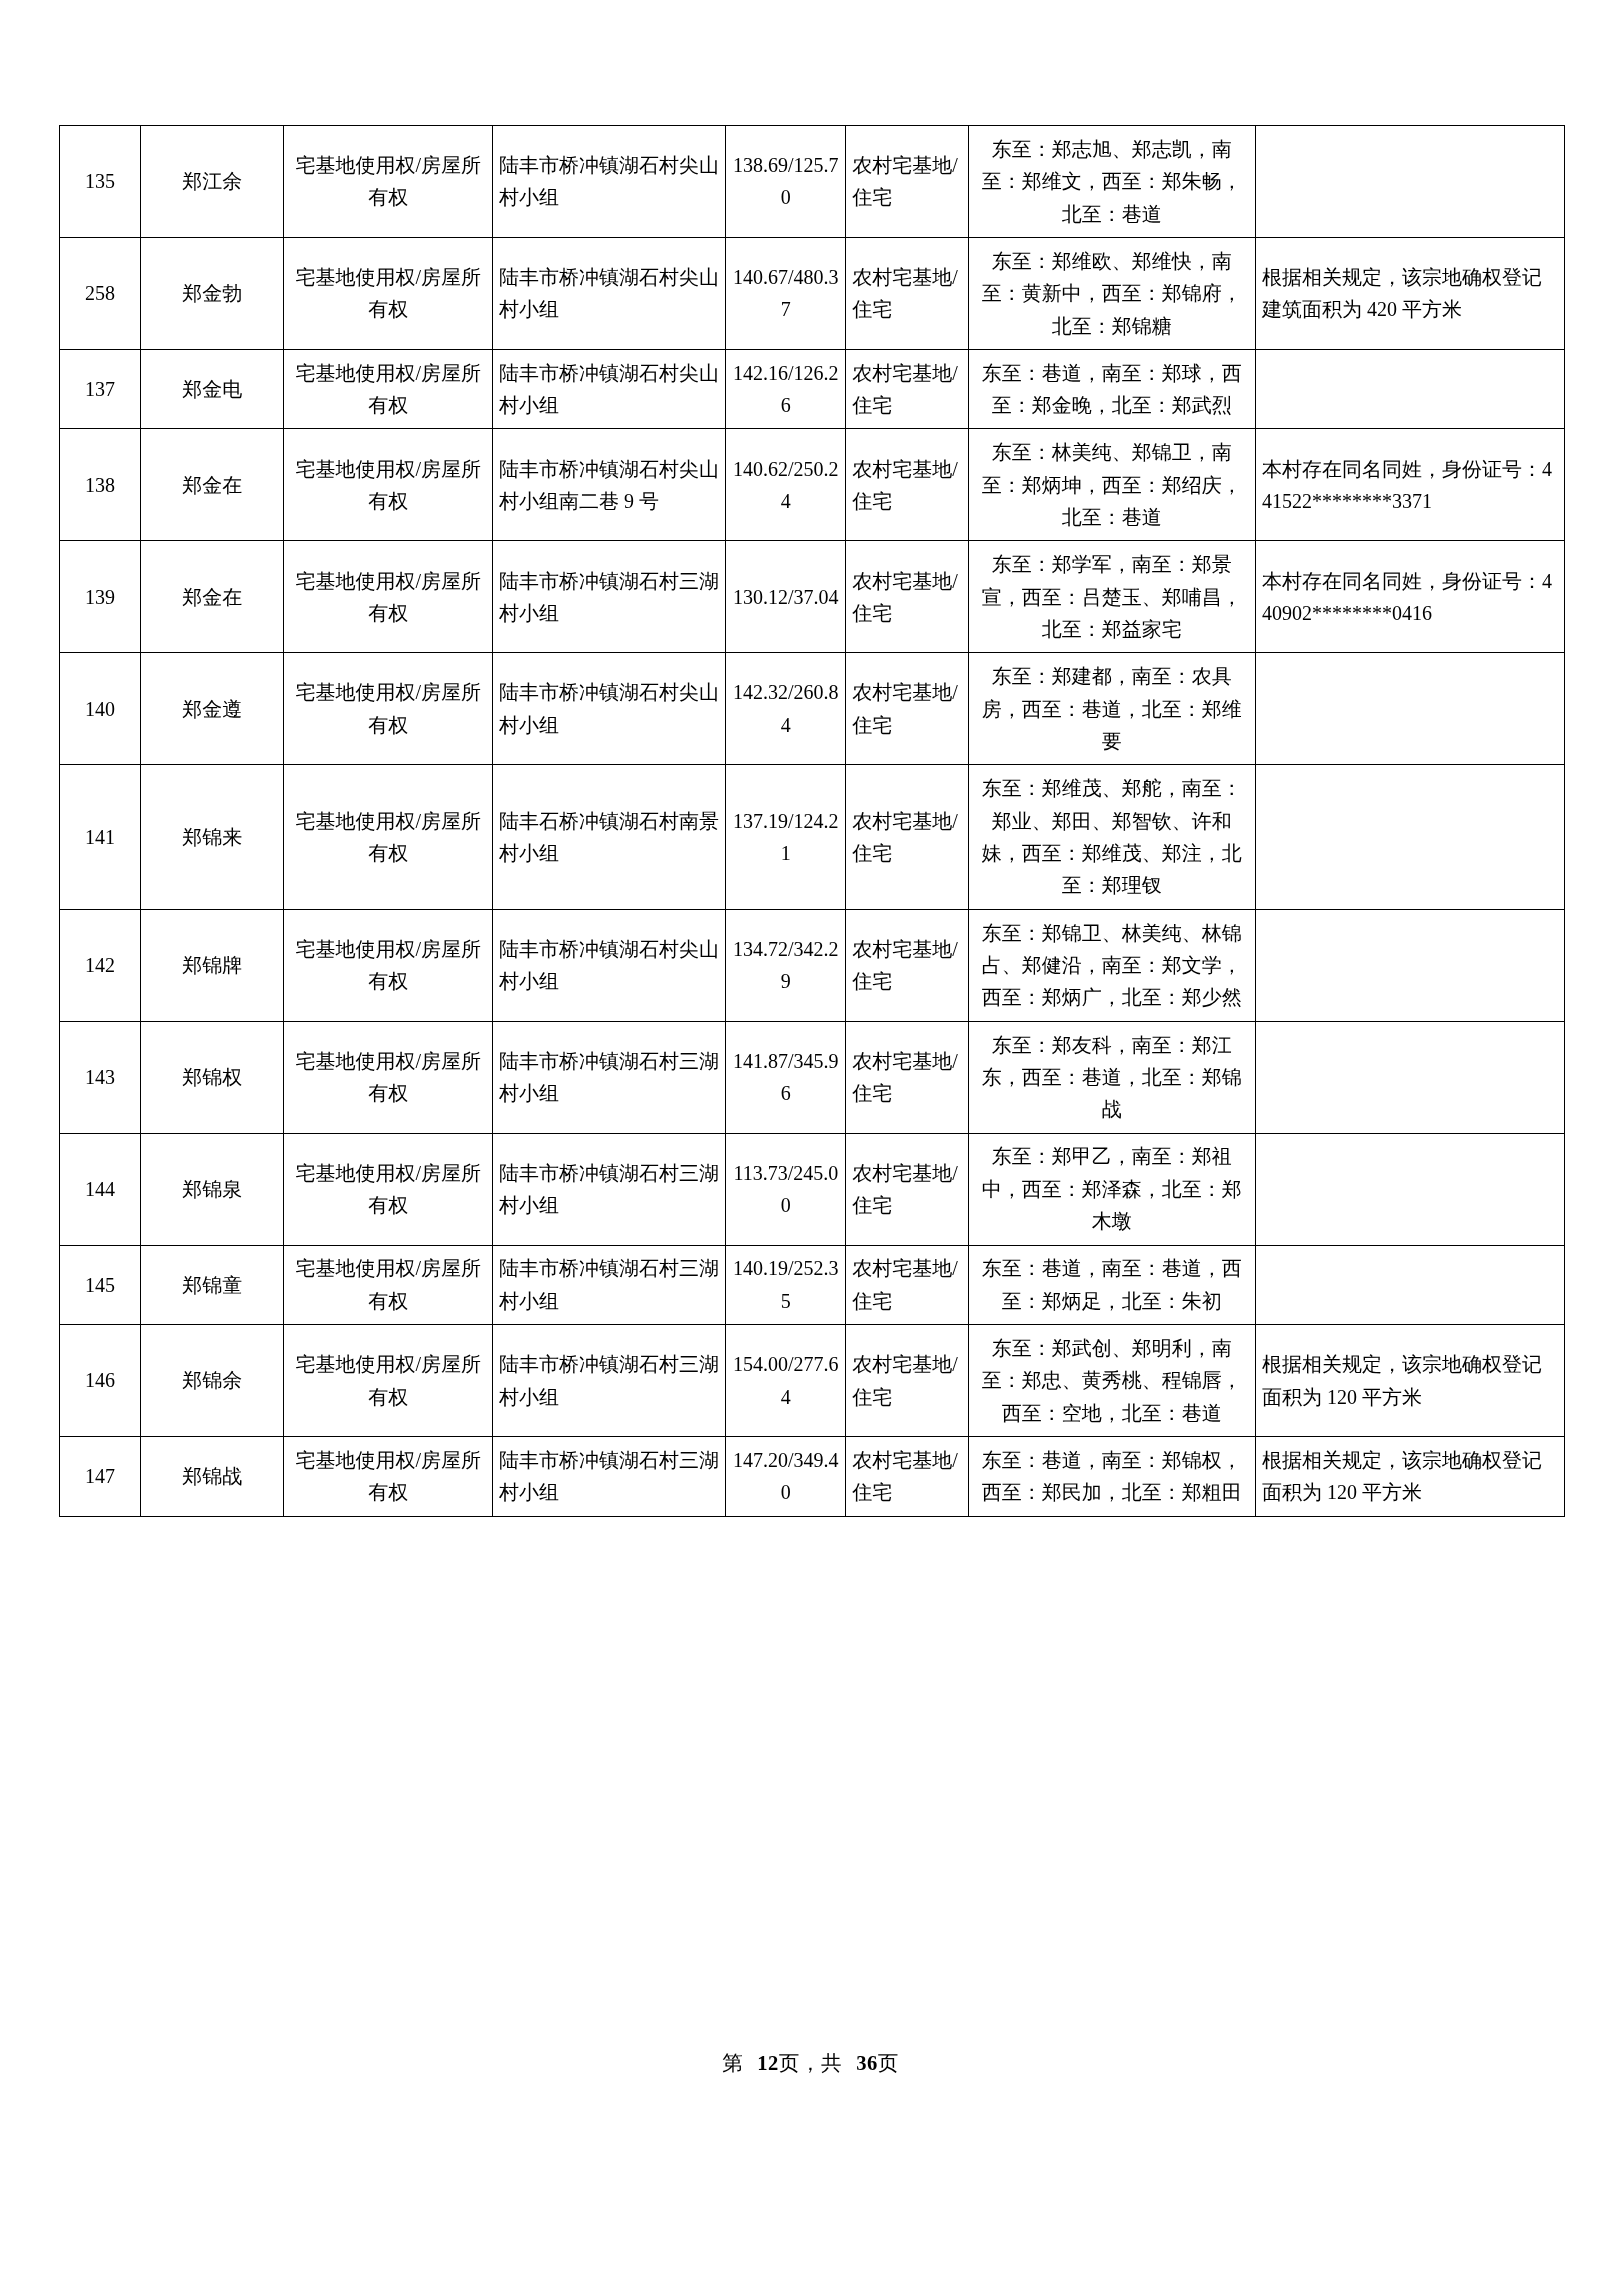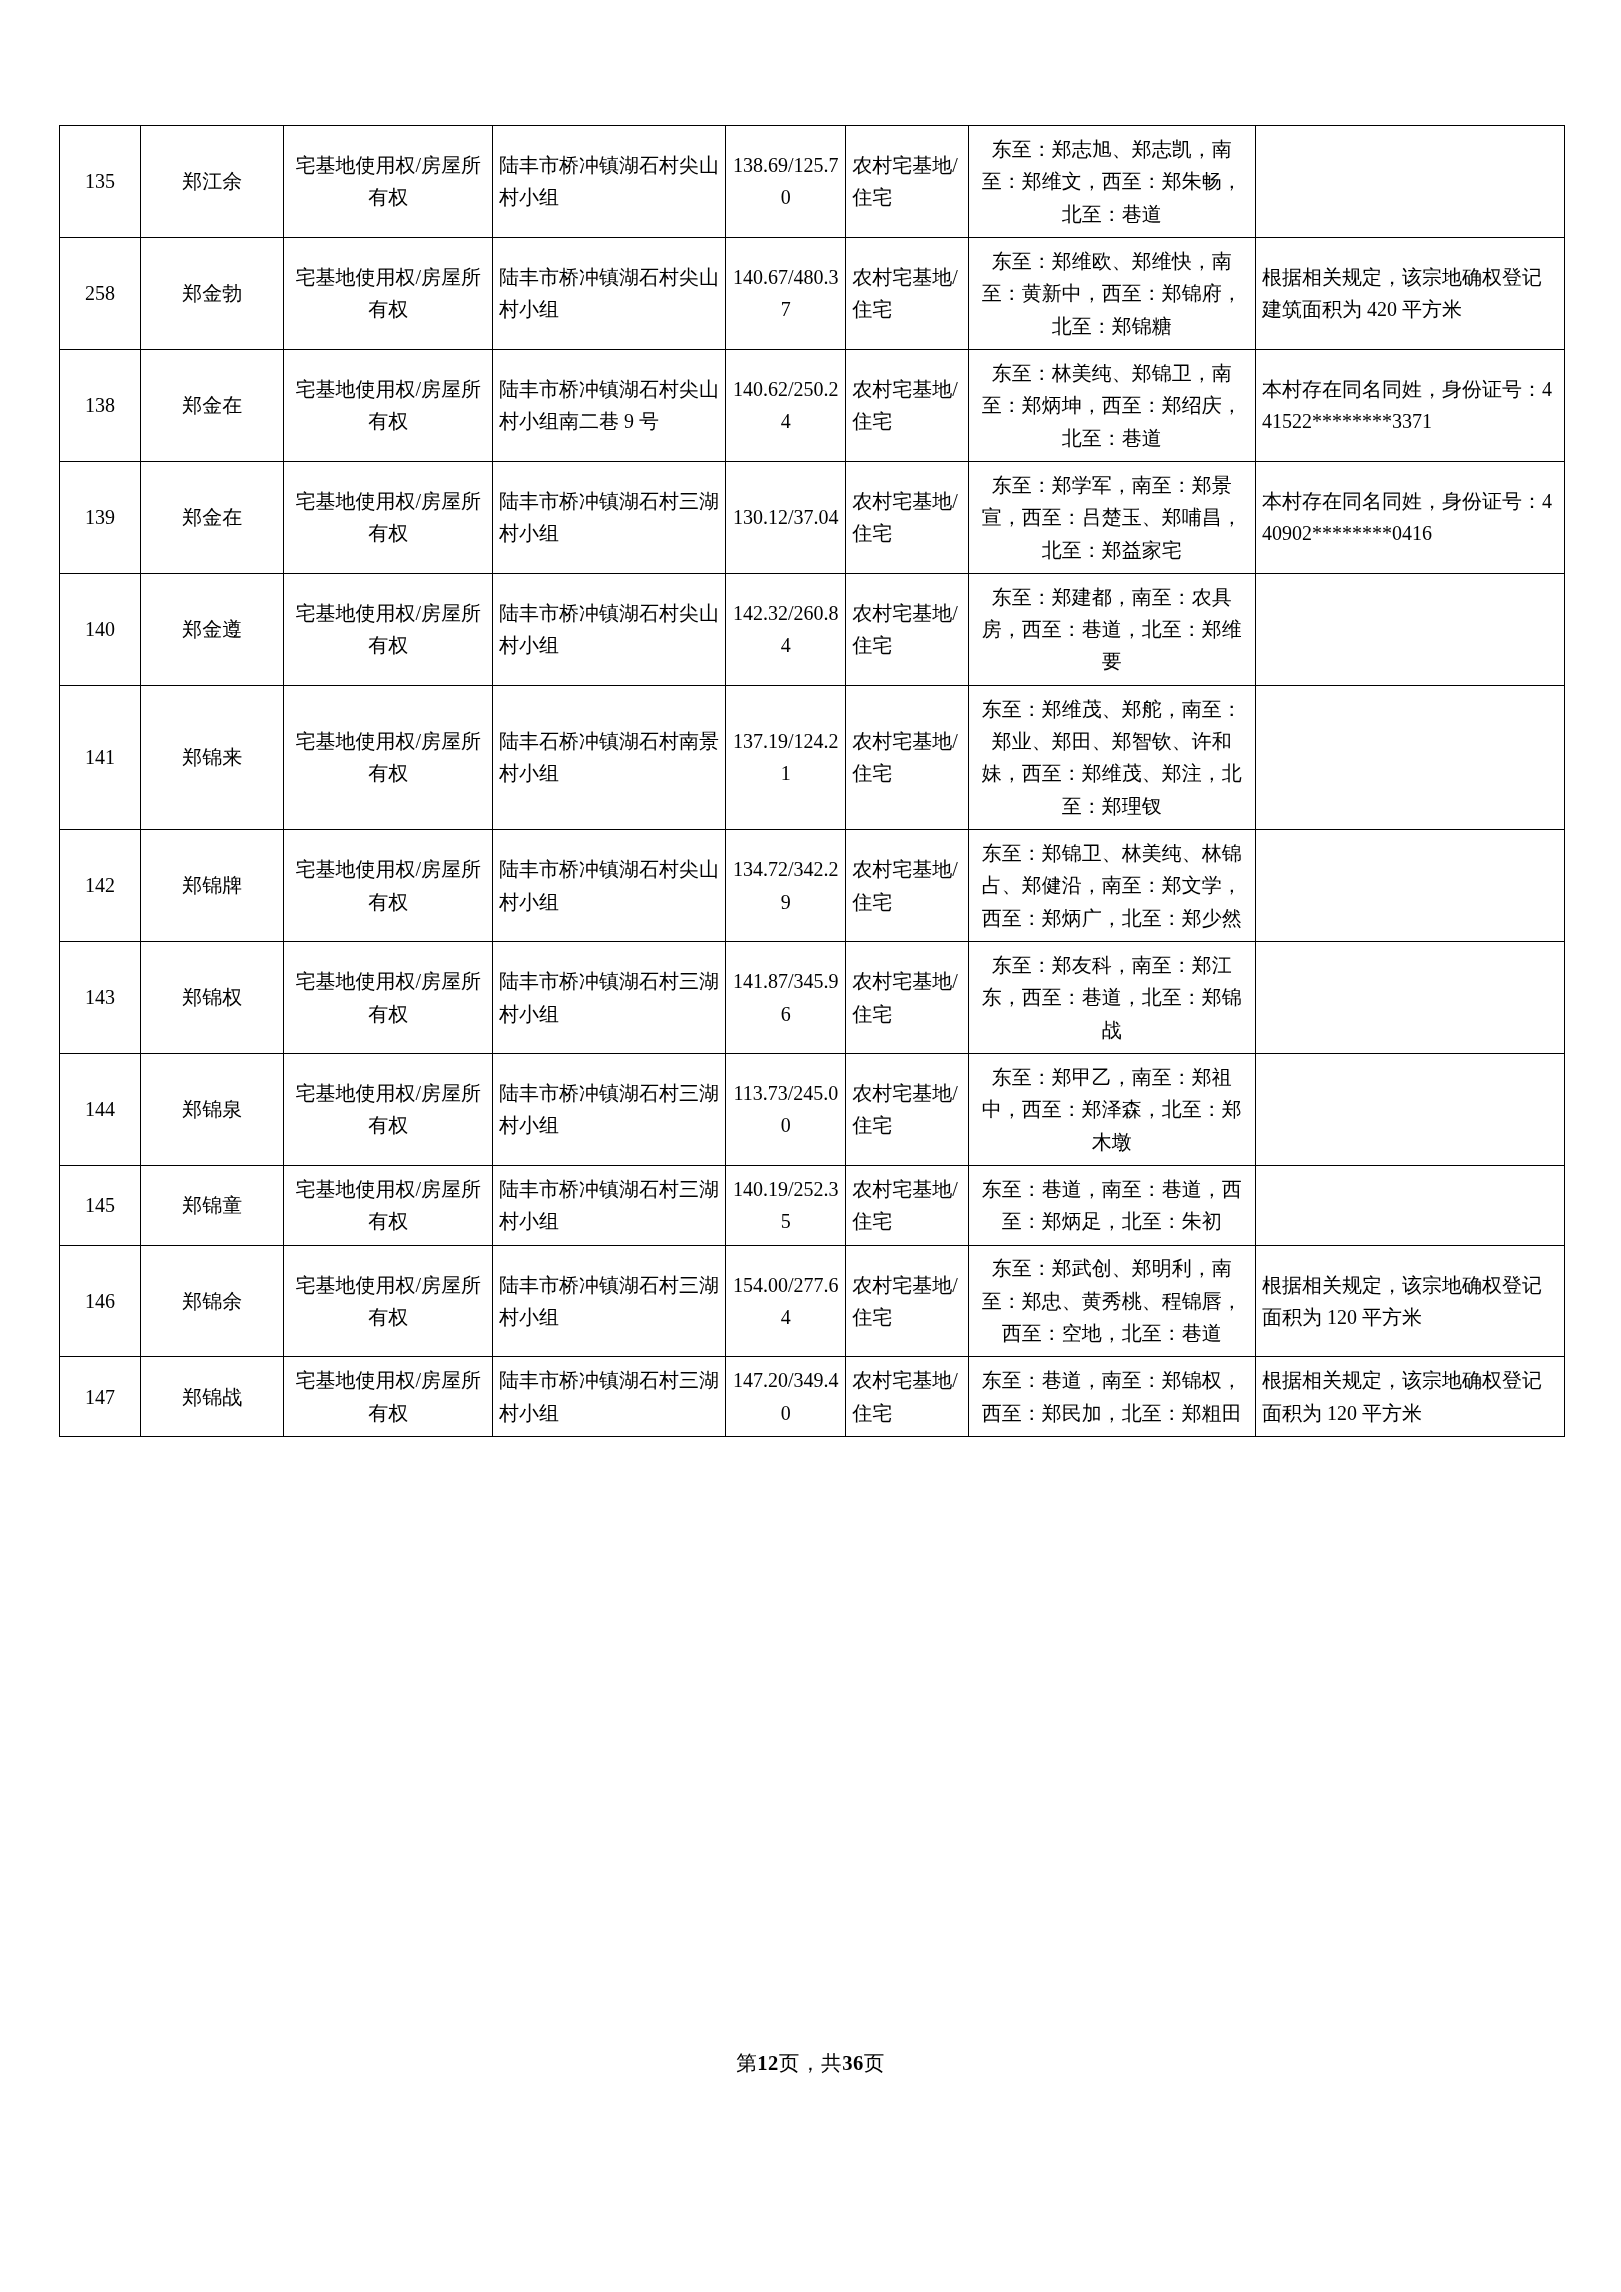--- a/index.html
+++ b/index.html
@@ -61,20 +61,21 @@
     left: 0;
     right: 0;
     top: 2049px;
     text-align: center;
     font-size: 20.6px;
     letter-spacing: 0.5px;
   }
   .footer .pg {
     font-weight: bold;
     font-family: "Liberation Serif", serif;
+    margin-left: 14px;
   }
 </style>
 </head>
 <body>
 
 <div class="page">
 
   <table class="reg-table">
     <colgroup>
       <col class="c-idx">
@@ -103,20 +104,30 @@
         <td class="idx">258</td>
         <td class="name">郑金勃</td>
         <td class="right">宅基地使用权/房屋所有权</td>
         <td class="loc">陆丰市桥冲镇湖石村尖山村小组</td>
         <td class="area">140.67/480.37</td>
         <td class="use">农村宅基地/住宅</td>
         <td class="bound">东至：郑维欧、郑维快，南至：黄新中，西至：郑锦府，北至：郑锦糖</td>
         <td class="note">根据相关规定，该宗地确权登记建筑面积为 420 平方米</td>
       </tr>
 
+      <tr>
+        <td class="idx">137</td>
+        <td class="name">郑金电</td>
+        <td class="right">宅基地使用权/房屋所有权</td>
+        <td class="loc">陆丰市桥冲镇湖石村尖山村小组</td>
+        <td class="area">142.16/126.26</td>
+        <td class="use">农村宅基地/住宅</td>
+        <td class="bound">东至：巷道，南至：郑球，西至：郑金晚，北至：郑武烈</td>
+        <td class="note"></td>
+      </tr>
 
       <tr>
         <td class="idx">138</td>
         <td class="name">郑金在</td>
         <td class="right">宅基地使用权/房屋所有权</td>
         <td class="loc">陆丰市桥冲镇湖石村尖山村小组南二巷 9 号</td>
         <td class="area">140.62/250.24</td>
         <td class="use">农村宅基地/住宅</td>
         <td class="bound">东至：林美纯、郑锦卫，南至：郑炳坤，西至：郑绍庆，北至：巷道</td>
         <td class="note">本村存在同名同姓，身份证号：441522********3371</td>

